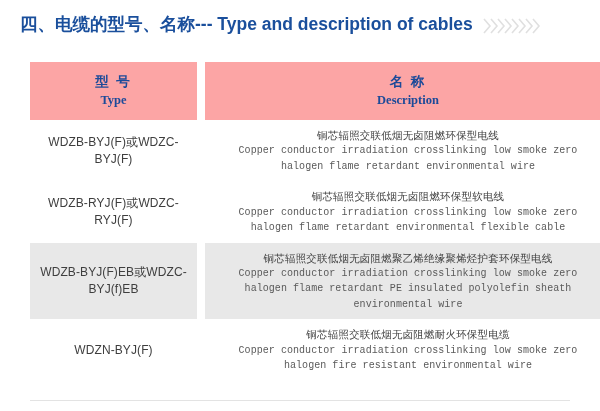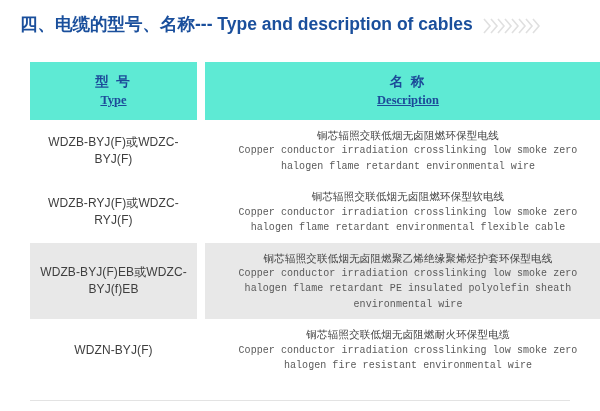--- a/index.html
+++ b/index.html
@@ -77,39 +77,38 @@
   .cell {
     box-sizing: border-box;
     text-align: center;
   }
   .col-type { width: 167px; }
   .col-gap  { width: 6px; background: #ffffff !important; }
   .col-desc { width: 406px; }
 
   
   .hdr .cell {
-    background: #5eead4;
+    background: #fca5a5;
     height: 58px;
     padding: 8px 4px;
   }
   .hdr-cn {
     font-family: "Liberation Serif", serif;
     font-size: 13.5px;
     font-weight: bold;
     color: #1c4a99;
     letter-spacing: 2px;
     line-height: 1.35;
   }
   .hdr-en {
     font-family: "Liberation Serif", serif;
     font-size: 12.5px;
     font-weight: bold;
     color: #1c4a99;
     line-height: 1.35;
-    text-decoration: underline;
   }
 
   
   .type-text {
     font-family: "Liberation Sans", sans-serif;
     font-size: 12px;
     color: #3e3e3e;
     line-height: 1.4;
     padding: 4px 6px;
     letter-spacing: 0.1px;

